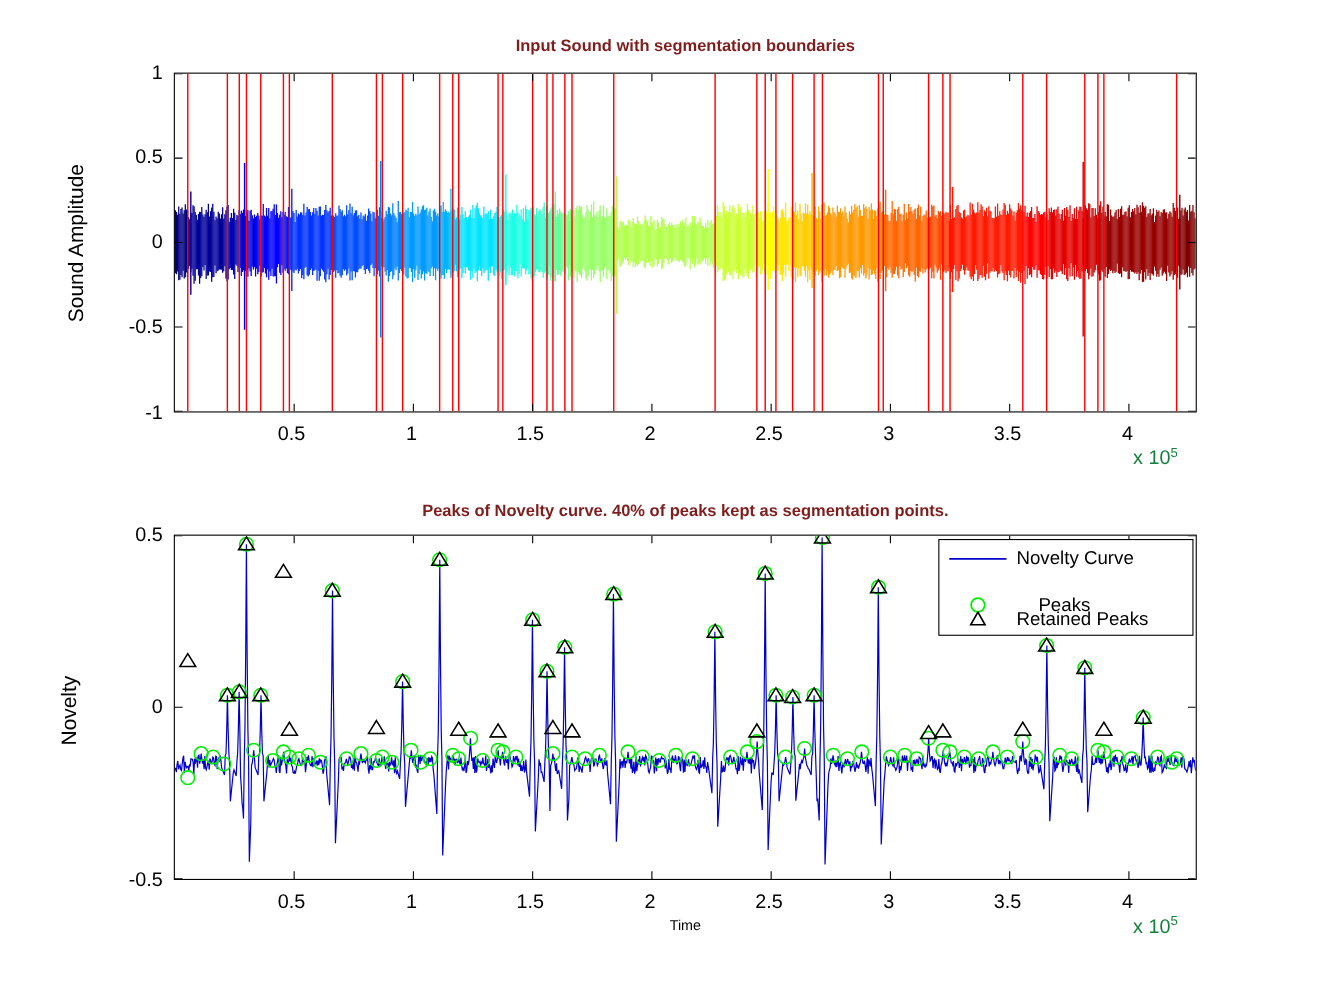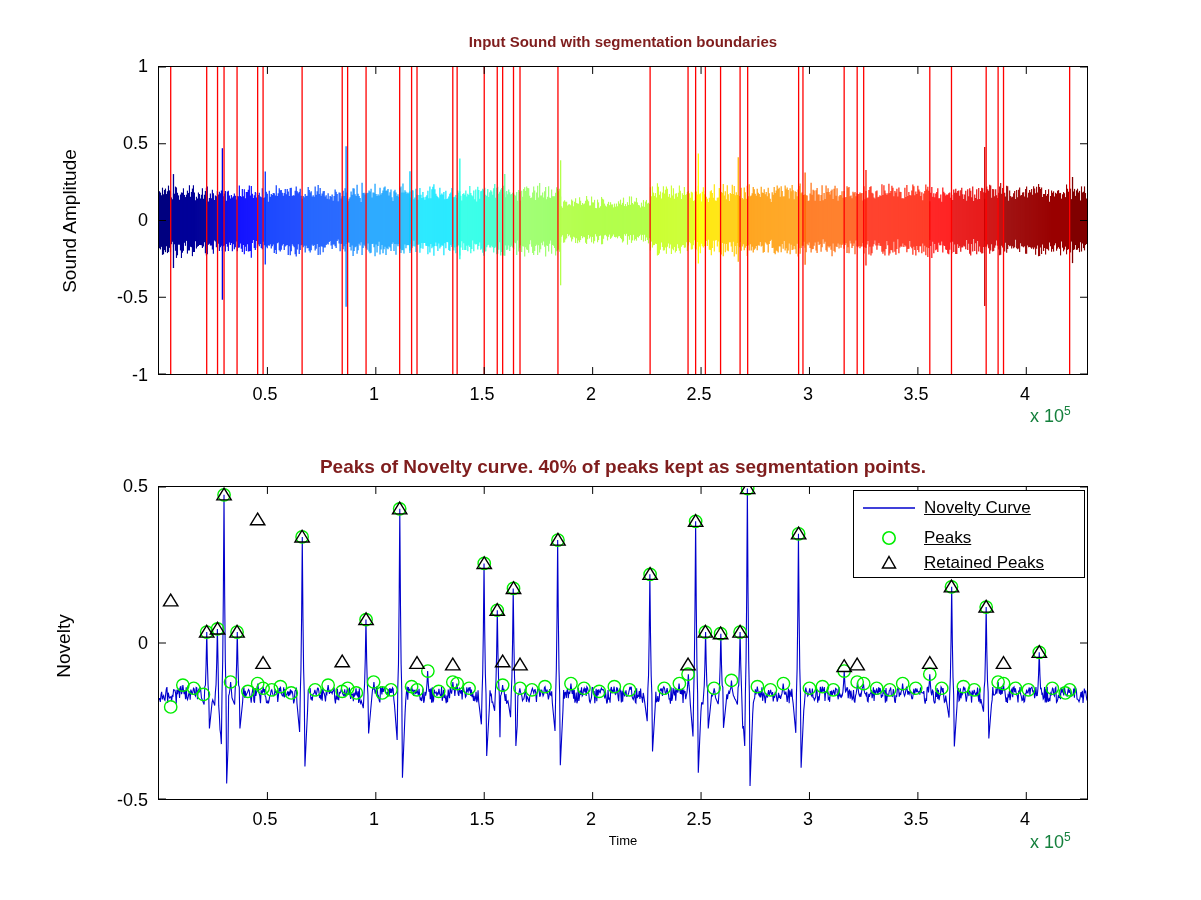--- a/index.html
+++ b/index.html
@@ -33,21 +33,21 @@
     font-weight: bold;
     color: #7f1d1d;
     white-space: nowrap;
   }
   #title-top {
     left: 158px; top: 33px; width: 930px;
     font-size: 15px;
   }
   #title-bottom {
     left: 158px; top: 16px; width: 930px;
-    font-size: 19px;
+    font-size: 15px;
   }
 
   .axes-frame {
     position: absolute;
     border: 1px solid #000000;
     box-sizing: border-box;
     background: transparent;
   }
   #axes-top { left: 158px; top: 66px; width: 930px; height: 309px; }
   #axes-bottom { left: 158px; top: 46px; width: 930px; height: 314px; }
@@ -132,21 +132,20 @@
     width: 70px;
     display: flex;
     align-items: center;
     justify-content: center;
     flex: 0 0 70px;
   }
   .legend-text {
     font-size: 17px;
     color: #000000;
     white-space: nowrap;
-    text-decoration: underline;
   }
 </style>
 </head>
 <body>
 
 <div class="figure">
 
   <div class="subplot" id="plot-top">
 
     <div class="plot-title" id="title-top">Input Sound with segmentation boundaries</div>
@@ -1360,21 +1359,21 @@
 
       <div class="legend-row" style="top:2px;">
         <span class="legend-sym">
           <svg width="56" height="12" viewBox="0 0 56 12">
               <line x1="2" y1="6" x2="54" y2="6" stroke="#0000cc" stroke-width="1.6"></line>
             </svg>
         </span>
         <span class="legend-text">Novelty Curve</span>
       </div>
 
-      <div class="legend-row" style="top:32px;">
+      <div class="legend-row" style="top:44px;gap:20px;">
         <span class="legend-sym">
           <svg width="24" height="20" viewBox="0 0 24 20">
               <circle cx="12" cy="10" r="6.2" fill="none" stroke="#00ee00" stroke-width="1.6"></circle>
             </svg>
         </span>
         <span class="legend-text">Peaks</span>
       </div>
 
       <div class="legend-row" style="top:57px;">
         <span class="legend-sym">

